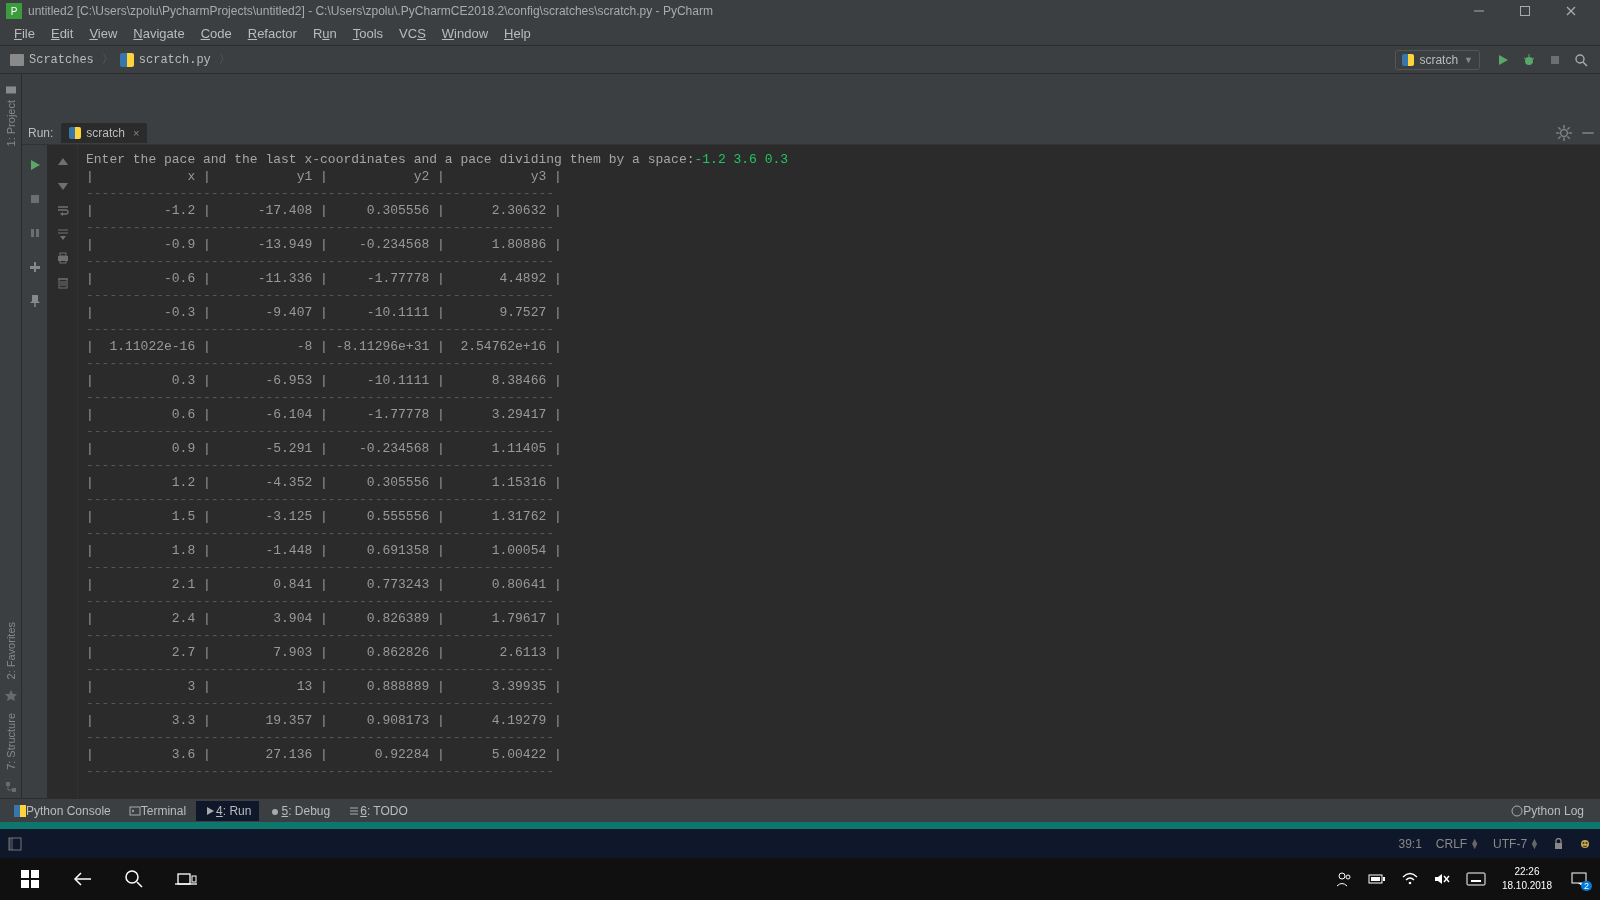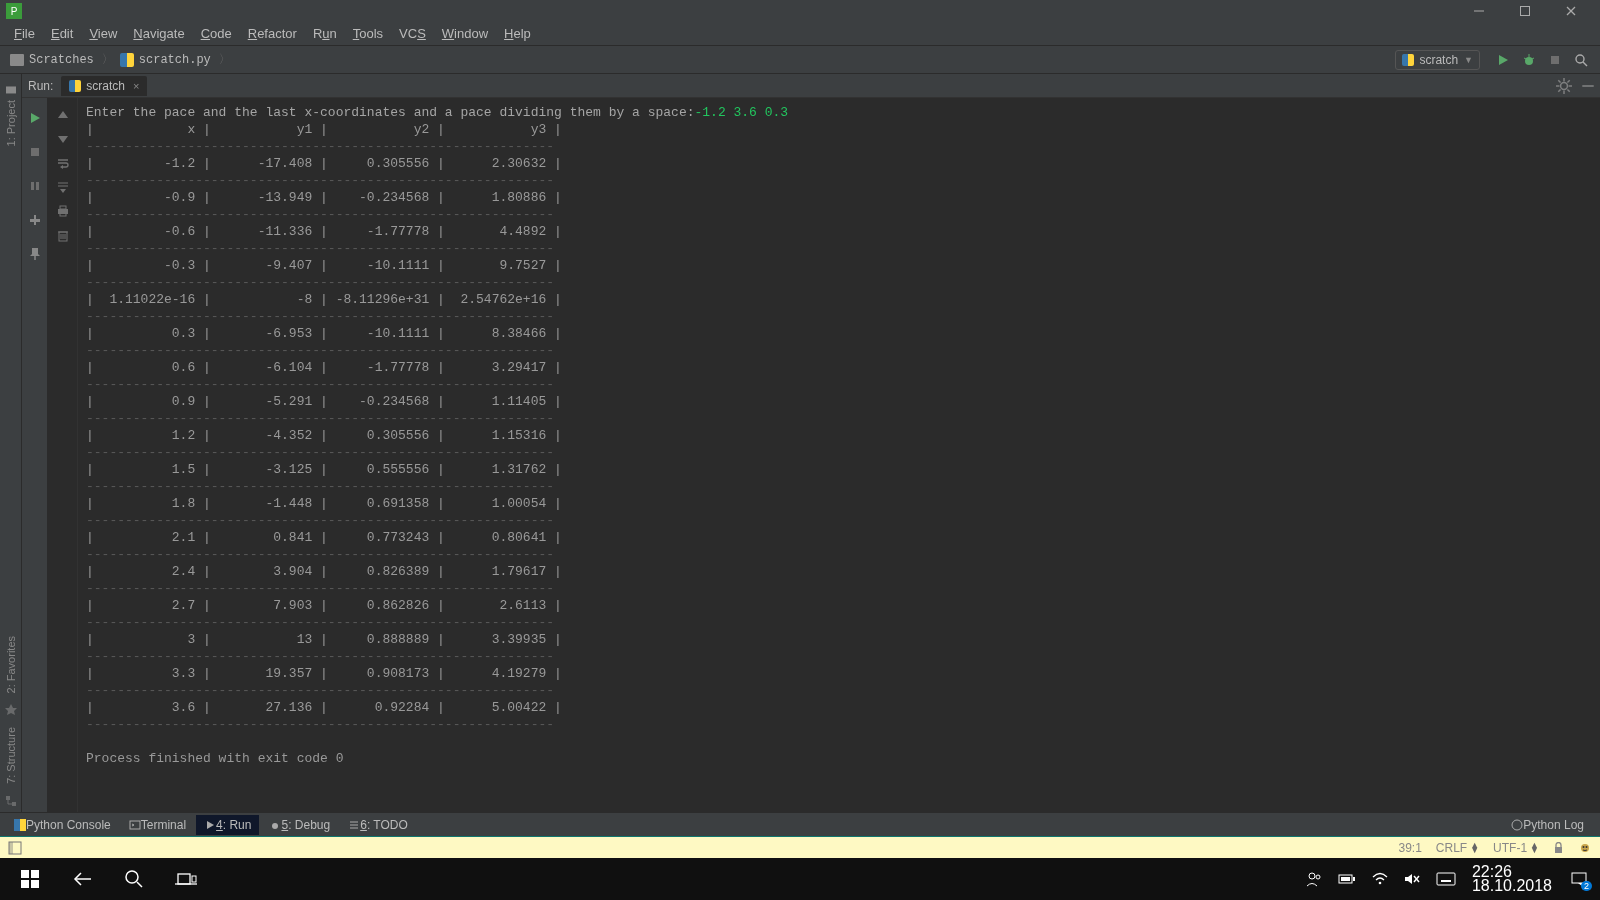--- a/index.html
+++ b/index.html
@@ -43,21 +43,21 @@
 
   
   .run-gutter { width: 26px; background: #3c3f41; border-right: 1px solid #2b2b2b; display:flex; flex-direction:column; align-items:center; padding-top:12px; gap:18px;}
   .rg-icon { width:16px; height:16px; display:flex; align-items:center; justify-content:center;}
 
   
   .run-gutter2 { width: 30px; background: #2b2b2b; border-right: 1px solid #323232; display:flex; flex-direction:column; align-items:center; padding-top:10px; gap:10px;}
   .rg2 { width:16px; height:14px; opacity:0.55; }
 
   
-  .central { flex:1; display:flex; flex-direction:column; background:#2b2b2b; min-width:0;}
+  .central { flex:1; display:flex; flex-direction:column; background:#2b2b2b; min-width:0;margin-top:47px;}
 
   
   .run-tabhdr { height: 24px; background:#3c3f41; border-bottom:1px solid #323232; display:flex; align-items:center; font-size:12px; padding-left:6px;}
   .run-label { color:#bbb; padding-right:8px;}
   .run-tab { display:flex; align-items:center; background:#2b2b2b; padding:3px 8px; border-radius:2px 2px 0 0;}
   .run-tab .pyi { width:12px; height:12px; background: linear-gradient(90deg,#3776ab 50%,#ffd43b 50%); margin-right:5px; border-radius:2px;}
   .run-tab .closex { margin-left:8px; color:#888; font-size:11px;}
   .run-tabhdr-spacer { flex:1;}
   .hdr-icon { width:16px; height:16px; margin:0 4px; opacity:0.6;}
 
@@ -68,41 +68,42 @@
   .row-sep { color:#5a5a5a; }
 
   
   .bottom-tools { height: 24px; background:#3c3f41; border-top:1px solid #2b2b2b; display:flex; align-items:center; font-size:12px; padding:0 6px;}
   .bt-item { display:flex; align-items:center; padding:3px 8px; color:#bbb; margin-right:2px; }
   .bt-item.active { background:#0f172a; }
   .bt-spacer { flex:1;}
   .bt-icon { width:12px; height:12px; display:inline-block;}
 
   
-  .statusbar { height: 22px; background:#fef9c3; border-top:1px solid #0f766e; display:flex; align-items:center; font-size:12px; color:#888; padding:0 8px;}
+  .statusbar { height: 36px; background:#0f172a; border-top:7px solid #0f766e; display:flex; align-items:center; font-size:12px; color:#888; padding:0 8px;}
   .statusbar .sb-spacer { flex:1;}
   .statusbar .sb-item { margin-left:14px; display:flex; align-items:center; gap:3px;}
   .sb-arrows { font-size:9px; line-height:5px; display:flex; flex-direction:column; color:#666;}
 
   
   .taskbar { height: 42px; background:#101010; display:flex; align-items:center; padding:0 4px;}
   .tb-btn { width: 52px; height:42px; display:flex; align-items:center; justify-content:center; color:#fff;}
   .tb-spacer { flex:1;}
   .tray { display:flex; align-items:center; gap:16px; color:#fff; padding-right:6px;}
-  .tray-time { display:flex; flex-direction:column; align-items:flex-start; font-size:16px; line-height:14px;}
+  .tray-time { display:flex; flex-direction:column; align-items:center; font-size:10px; line-height:14px;}
   .notif { width:22px; height:22px; position:relative; display:flex; align-items:center; justify-content:center;}
   .notif-badge { position:absolute; bottom:-1px; right:-2px; background:#0078d7; color:#fff; font-size:9px; border-radius:7px; padding:0 3px;}
 
   svg { display:block; }
 </style>
 </head>
 <body>
 
 <div class="titlebar">
   <div class="icon-box">P</div>
+  <span>untitled2 [C:\Users\zpolu\PycharmProjects\untitled2] - C:\Users\zpolu\.PyCharmCE2018.2\config\scratches\scratch.py - PyCharm</span>
   <div class="titlebar-spacer"></div>
   <div class="winbtn">
     <svg width="12" height="12" viewBox="0 0 12 12">
         <line x1="1" y1="6" x2="11" y2="6" stroke="#aaa" stroke-width="1"></line>
       </svg>
   </div>
   <div class="winbtn">
     <svg width="12" height="12" viewBox="0 0 12 12">
         <rect x="1.5" y="1.5" width="9" height="9" fill="none" stroke="#aaa" stroke-width="1"></rect>
       </svg>
@@ -387,21 +388,21 @@
   <div class="sb-spacer"></div>
   <span class="sb-item">39:1</span>
   <span class="sb-item">
     <span>CRLF</span>
       <span class="sb-arrows">
         <span>▲</span>
         <span>▼</span>
       </span>
   </span>
   <span class="sb-item">
-    <span>UTF-1</span>
+    <span>UTF-7</span>
       <span class="sb-arrows">
         <span>▲</span>
         <span>▼</span>
       </span>
   </span>
   <span class="sb-item">
     <svg width="11" height="12" viewBox="0 0 11 12">
         <rect x="2" y="5" width="7" height="6" fill="#888"></rect>
         <path d="M3 5 V3 a2.5 2.5 0 0 1 5 0 V5" fill="none" stroke="#888" stroke-width="1.3"></path>
       </svg>

